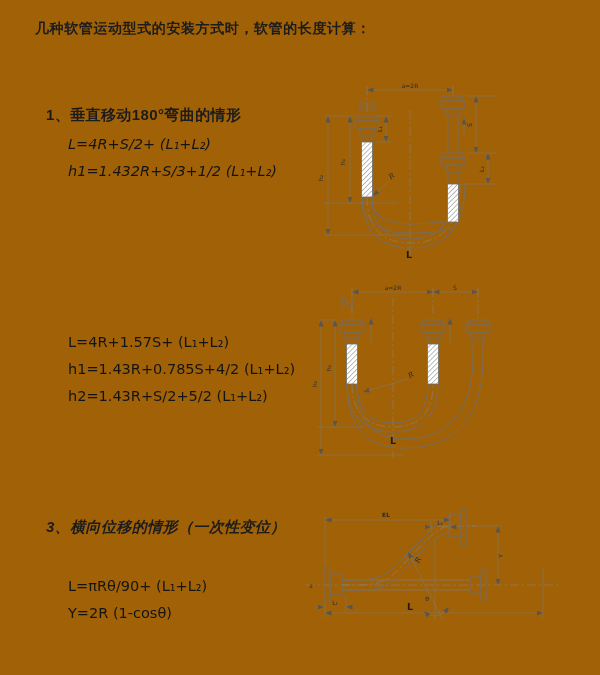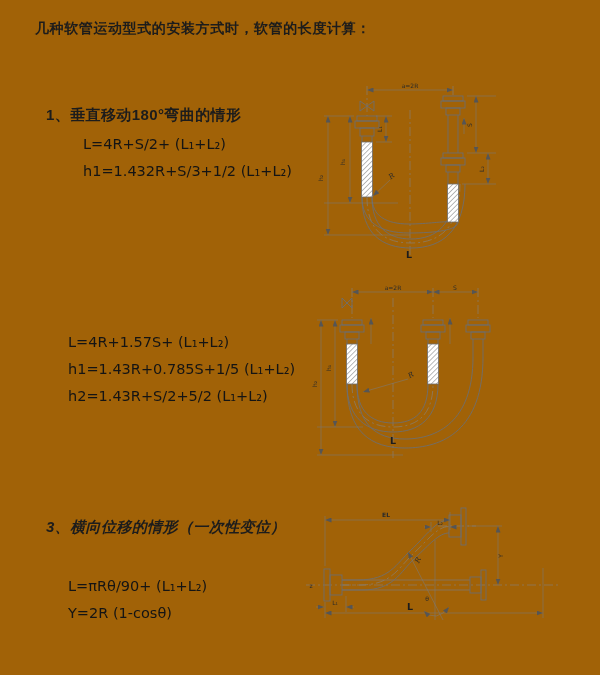--- a/index.html
+++ b/index.html
@@ -4,21 +4,21 @@
 <style>
   html,body{margin:0;padding:0;background:#ffffff;}
   .page{position:relative;width:600px;height:675px;background:#a16207;overflow:hidden;
         font-family:"Liberation Sans","DejaVu Sans",sans-serif;color:#1c1c1c;}
   .title{position:absolute;left:35px;top:20px;font-size:14px;font-weight:bold;
          letter-spacing:0.6px;white-space:nowrap;}
   .heading{position:absolute;font-size:15px;font-weight:bold;letter-spacing:0.4px;white-space:nowrap;}
   .formulas{position:absolute;font-size:14.5px;line-height:27px;white-space:nowrap;
             font-family:"DejaVu Sans","Liberation Sans",sans-serif;color:#141414;}
   .formulas div{height:27px;}
-  #h1s{left:46px;top:106px;} #f1s{left:83px;top:131px;}
+  #h1s{left:46px;top:106px;} #f1s{left:68px;top:131px;font-style:italic;}
   #h2s{left:46px;top:304px;} #f2s{left:68px;top:329px;}
   #h3s{left:46px;top:518px;font-style:italic;} #f3s{left:68px;top:573px;}
   svg.dia{position:absolute;}
   #d1{left:312px;top:72px;} #d2{left:305px;top:272px;} #d3{left:298px;top:500px;}
   .ln{stroke:#6e6e6e;stroke-width:0.9;fill:none;}
   .thin{stroke:#7d7d7d;stroke-width:0.7;fill:none;}
   .dim{stroke:#7a7a7a;stroke-width:0.55;fill:none;}
   .cl{stroke:#858585;stroke-width:0.6;fill:none;stroke-dasharray:9 3 2 3;}
   .lbl{font-family:"DejaVu Sans",sans-serif;fill:#2a2a2a;font-size:6px;}
   .lbl-big{font-family:"DejaVu Sans",sans-serif;fill:#1c1c1c;font-size:9.5px;font-weight:600;}
@@ -32,21 +32,21 @@
   <div class="title">几种软管运动型式的安装方式时，软管的长度计算：</div>
 
   <div class="heading" id="h1s">1、垂直移动180°弯曲的情形</div>
   <div class="formulas" id="f1s">
     <div>L=4R+S/2+ (L₁+L₂)</div>
     <div>h1=1.432R+S/3+1/2 (L₁+L₂)</div>
   </div>
 
   <div class="formulas" id="f2s">
     <div>L=4R+1.57S+ (L₁+L₂)</div>
-    <div>h1=1.43R+0.785S+1/5 (L₁+L₂)</div>
+    <div>h1=1.43R+0.785S+4/2 (L₁+L₂)</div>
     <div>h2=1.43R+S/2+5/2 (L₁+L₂)</div>
   </div>
 
   <div class="heading" id="h3s">3、横向位移的情形（一次性变位）</div>
   <div class="formulas" id="f3s">
     <div>L=πRθ/90+ (L₁+L₂)</div>
     <div>Y=2R (1-cosθ)</div>
   </div>
 
   <svg class="dia" id="d1" width="285" height="192" viewBox="0 0 285 192">

